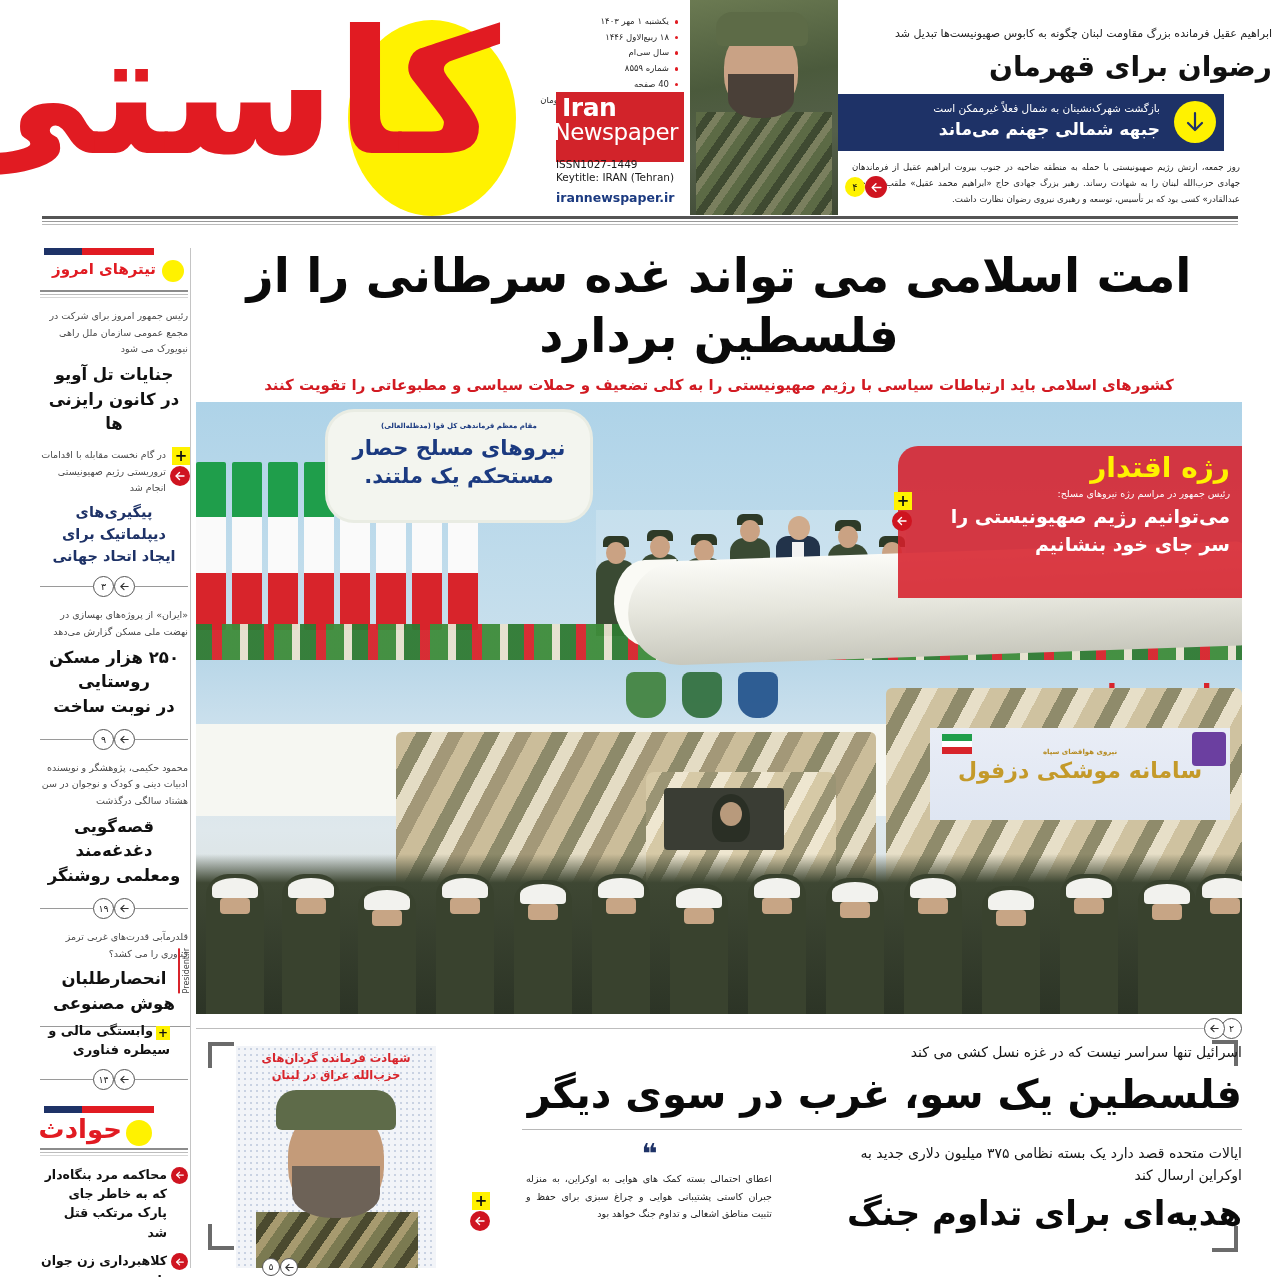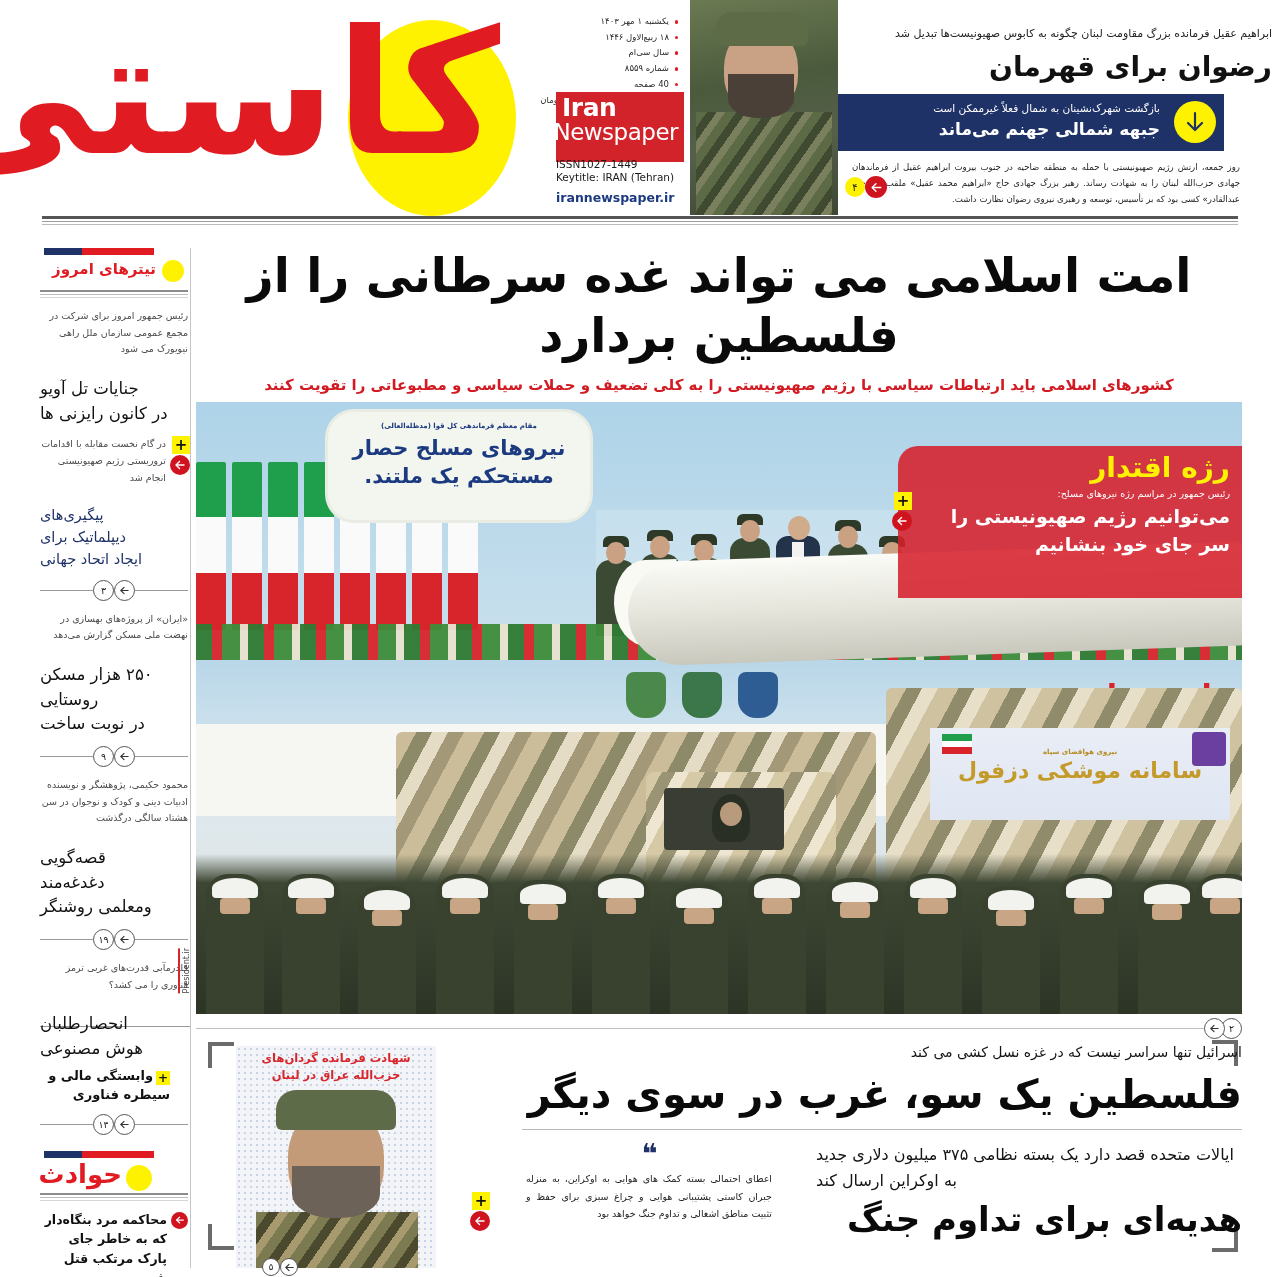--- a/index.html
+++ b/index.html
@@ -135,21 +135,21 @@
   .sb-secthead .lbl { position:absolute; right:32px; top:12px; font-size:15px; font-weight:bold; color:#e11b22; }
   .sb-secthead .lbl.big { font-size: 26px; top: 8px; right: 34px; letter-spacing:-1px;}
   .sb-rules { margin-top:2px; }
   .sb-rules div:nth-child(1){height:2px;background:#8c8c8c;}
   .sb-rules div:nth-child(2){height:1px;background:#bcbcbc;margin-top:2px;}
   .sb-rules div:nth-child(3){height:1px;background:#d6d6d6;margin-top:2px;}
 
   .sb-item { margin-top: 10px; position: relative; }
   .sb-kicker { font-size: 9.5px; line-height: 1.75; color: #4a4a4a; text-align: right; }
   .sb-kicker.indent { padding-right: 22px; }
-  .sb-title { font-size: 16.5px; font-weight: normal; color:#111; line-height: 1.5; text-align: left; margin-top: 19px;}
+  .sb-title { font-size: 16.5px; font-weight: bold; color:#111; line-height: 1.5; text-align: center; margin-top: 5px;}
   .sb-title.blue { color:#1e3267; font-size:14.5px; }
   .sb-sub { font-size:13px;font-weight:bold;color:#111;line-height:1.5;text-align:right;margin-top:4px;padding-right:18px;}
 
   .mini-badges { position:absolute; right:-2px; top:0; width:20px; }
   .mb-plus {
     width:18px;height:18px;background:#fff200;display:flex;align-items:center;justify-content:center;
     font-size:15px;color:#111;font-weight:bold;line-height:1;
   }
   .mb-arrow {
     width:20px;height:20px;border-radius:50%;background:#cf1420;margin-top:1px;
@@ -326,21 +326,21 @@
   .bp-pg{position:absolute;left:262px;top:1258px;display:flex;}
 
   .bot-right{position:absolute;left:462px;top:1042px;width:780px;}
   .br-kicker{font-size:14px;color:#141414;text-align:right;direction:rtl;line-height:1.5;padding-left:60px;}
   .br-title{font-size:40px;font-weight:bold;color:#0a0a0a;text-align:right;direction:rtl;margin-top:6px;line-height:1.25;padding-left:60px;letter-spacing:-1px;}
   .br-hr{height:1px;background:#b8b8b8;margin-top:10px;width:720px;}
 
   .br-cols{display:flex;direction:rtl;margin-top:12px;}
   .br-c1{width:470px;padding-left:14px;}
   .br-c2{width:246px;}
-  .br-k2{font-size:16px;color:#141414;text-align:left;direction:rtl;line-height:1.6;padding-left:30px;}
+  .br-k2{font-size:14px;color:#141414;text-align:right;direction:rtl;line-height:1.6;padding-left:30px;}
   .br-t2{font-size:34px;font-weight:bold;color:#0a0a0a;text-align:right;direction:rtl;margin-top:6px;padding-left:30px;}
   .quote-mark{color:#1e3267;font-size:27px;font-weight:bold;text-align:center;line-height:.9;letter-spacing:-1px;}
   .br-body{font-size:9.5px;color:#1c1c1c;text-align:justify;direction:rtl;line-height:1.85;margin-top:4px;}
   .br-badges{position:absolute;right:752px;top:150px;}
   .c-tr2{position:absolute;left:1212px;top:1040px;width:26px;height:26px;border:4px solid #6b6b6b;border-left:none;border-bottom:none;}
   .c-br2{position:absolute;left:1212px;top:1226px;width:26px;height:26px;border:4px solid #6b6b6b;border-left:none;border-top:none;}
 </style>
 </head>
 <body>
 

